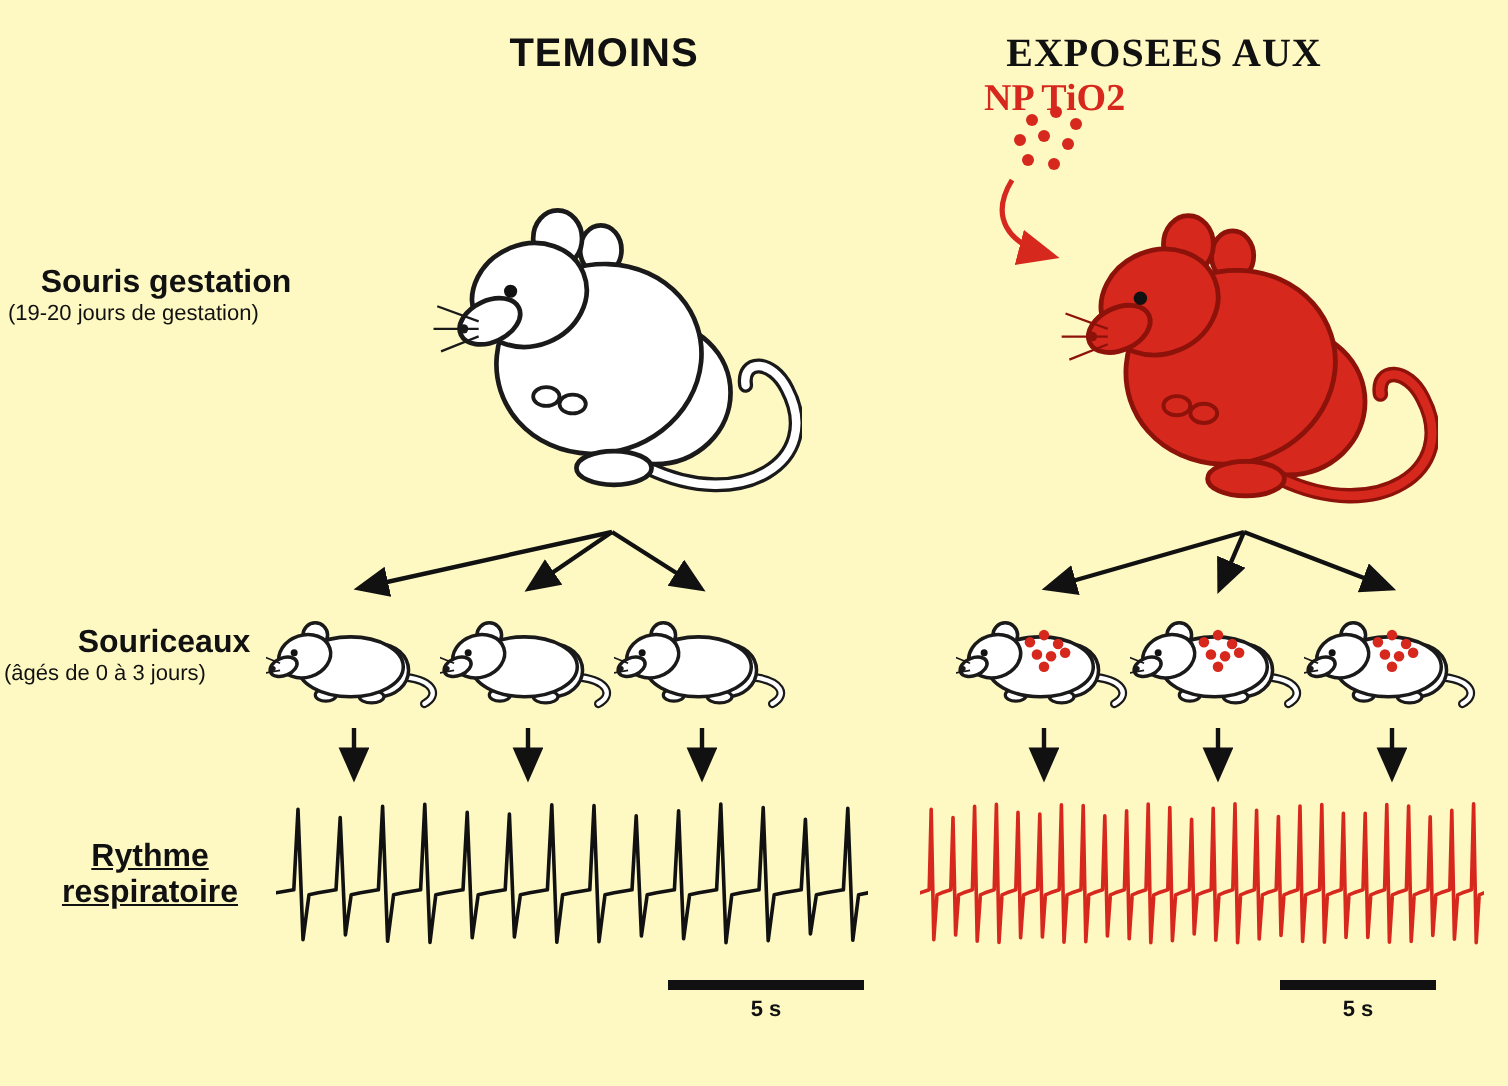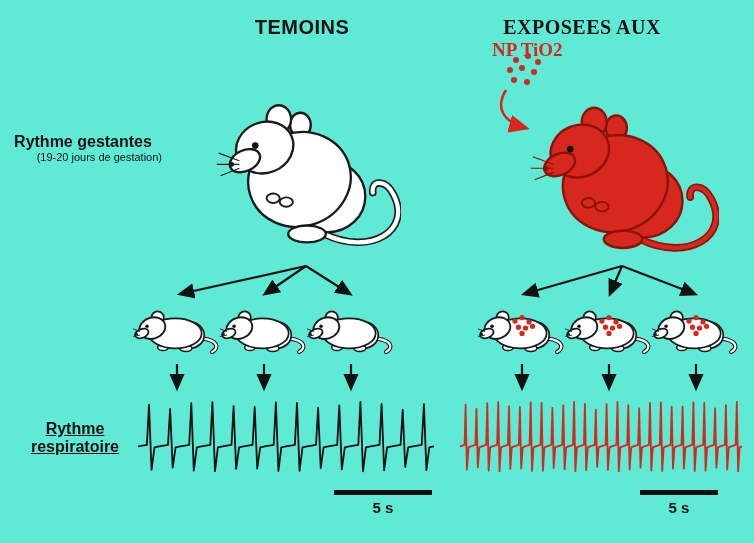--- a/index.html
+++ b/index.html
@@ -1,26 +1,26 @@
 <!DOCTYPE html>
 <html style="--accent: #d7281e;"><head>
 <meta charset="utf-8">
 <style>
   html,body{margin:0;padding:0;background:#fff;}
   #canvas{
-    position:relative;width:754px;height:543px;background:#5eead4;
+    position:relative;width:754px;height:543px;background:#fef9c3;
     font-family:"Liberation Sans", sans-serif;color:#111;overflow:hidden;
   }
   .abs{position:absolute;}
   .hdr{font-size:20px;font-weight:bold;letter-spacing:.5px;text-align:center;}
   .hdr2{font-size:19px;font-weight:bold;text-align:left;color:var(--accent,#d7281e);}
   .rowtitle{font-size:16px;font-weight:bold;text-align:center;line-height:1.15;}
-  .rowsub{font-size:11px;text-align:right;line-height:1.1;}
+  .rowsub{font-size:11px;text-align:left;line-height:1.1;}
   .scalebar{background:#111;height:5px;}
-  .scalelabel{font-size:15px;font-weight:bold;text-align:center;}
+  .scalelabel{font-size:11px;font-weight:bold;text-align:center;}
   svg{display:block;}
   .mouse-ctl{--mfill:#ffffff;--mstroke:#1a1a1a;}
   .mouse-exp{--mfill:var(--accent,#d7281e);--mstroke:#8c120a;}
   .pup{--mfill:#ffffff;--mstroke:#1a1a1a;}
   #ahr path{fill:var(--accent,#d7281e);}
   .npdot{fill:var(--accent,#d7281e);}
   .exparrow{stroke:var(--accent,#d7281e);}
   polyline.trace{fill:none;stroke-width:1.8;stroke-linejoin:round;stroke-linecap:round;}
 </style>
 </head>
@@ -74,24 +74,26 @@
     </defs>
   </svg>
 
   <div class="abs hdr" style="left:212px;top:16px;width:180px;">TEMOINS</div>
   <div class="abs" style="left:492px;top:16px;width:180px;font-family:Liberation Serif, serif;">
     <div class="hdr">EXPOSEES AUX</div>
     <div class="hdr2">NP TiO2</div>
   </div>
 
   <div class="abs" style="left:4px;top:133px;width:158px;">
-    <div class="rowtitle">Rythme gestantes</div>
+    <div class="rowtitle">Souris gestation</div>
     <div class="rowsub">(19-20 jours de gestation)</div>
   </div>
   <div class="abs" style="left:2px;top:313px;width:160px;">
+    <div class="rowtitle">Souriceaux</div>
+    <div class="rowsub">(âgés de 0 à 3 jours)</div>
   </div>
   <div class="abs rowtitle" style="left:14px;top:420px;width:122px;text-decoration:underline;">Rythme respiratoire</div>
 
   <svg class="abs mouse-ctl" style="left:213px;top:78px;" width="188" height="186" viewBox="0 0 200 190">
       <use href="#adult-mouse"></use>
     </svg>
   <svg class="abs mouse-exp" style="left:527px;top:82px;" width="192" height="186" viewBox="0 0 200 190">
       <use href="#adult-mouse"></use>
     </svg>
 

